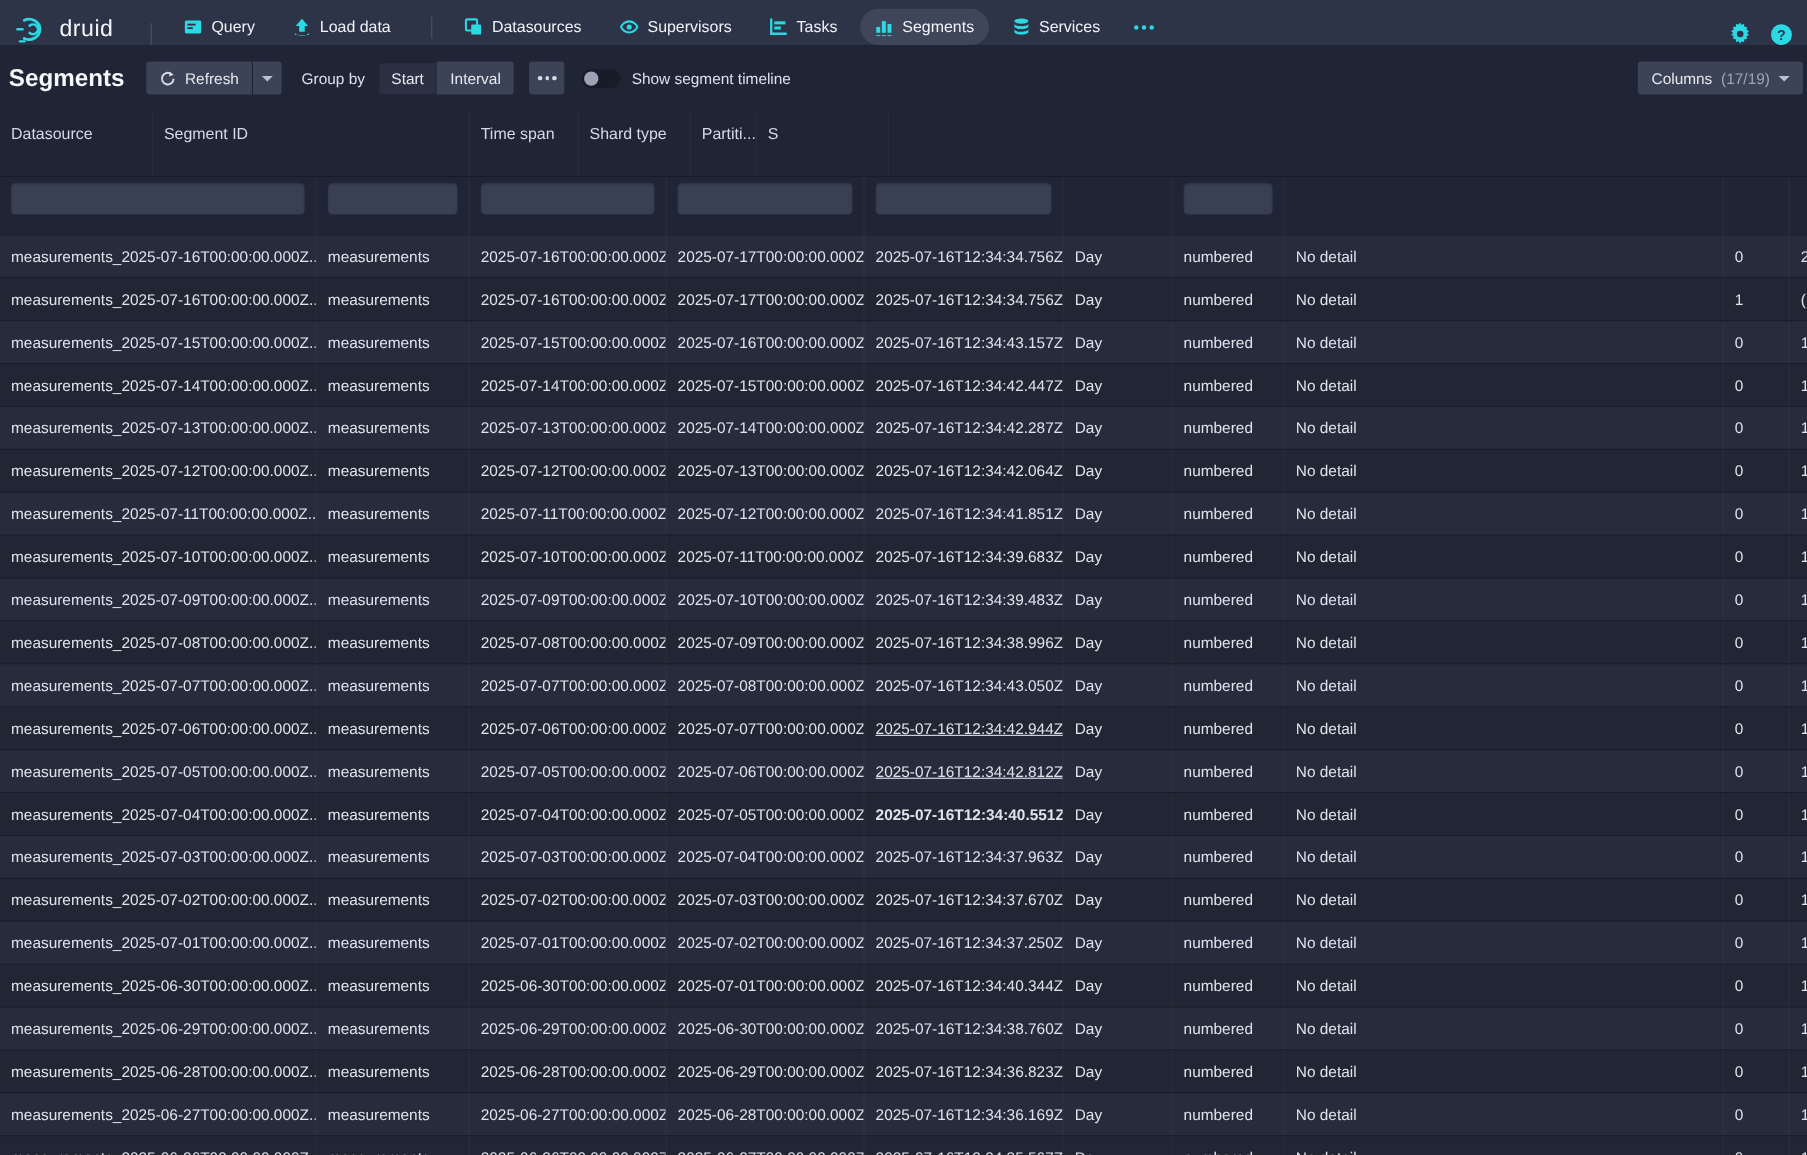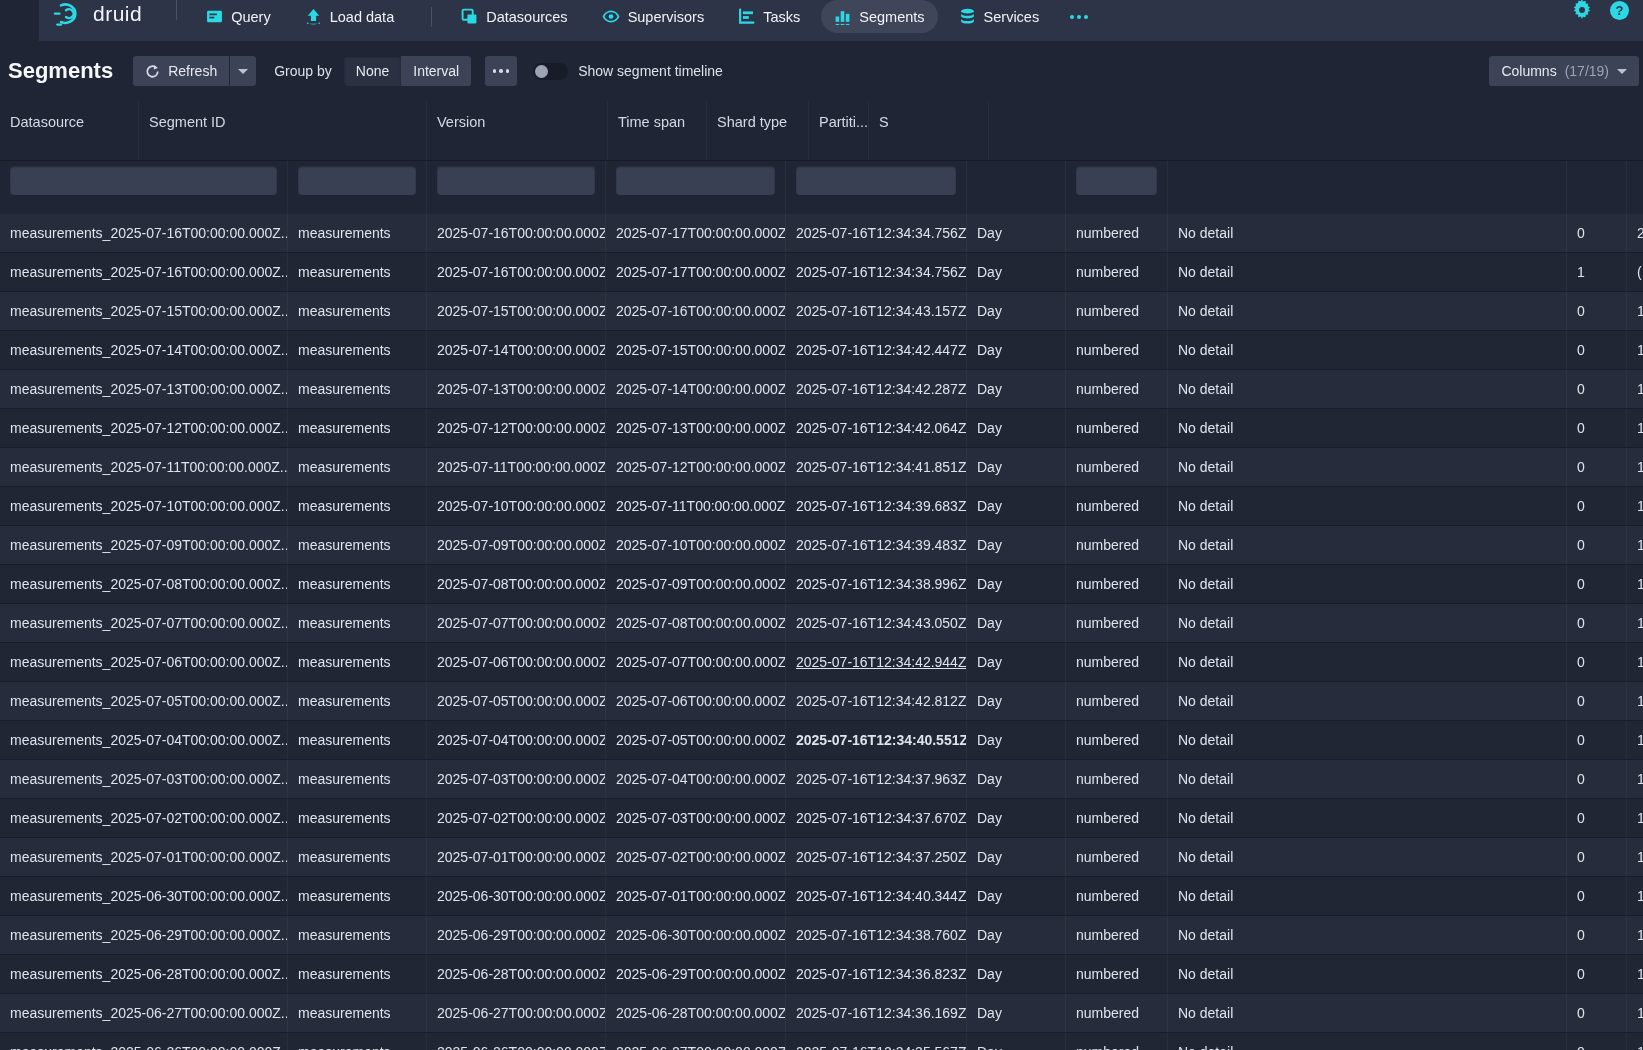--- a/index.html
+++ b/index.html
@@ -1,22 +1,22 @@
 <!DOCTYPE html>
 <html><head>
 <meta charset="utf-8">
 <style>
   * { box-sizing: border-box; margin: 0; padding: 0; }
   html,body { width:1643px; height:1050px; overflow:hidden; background:#1f2534;
     font-family:"Liberation Sans","DejaVu Sans",sans-serif; }
   .app { width:1643px; height:1050px; display:flex; flex-direction:column; background:#1f2534; }
 
   
-  .navbar { height:41px; flex:0 0 41px; background:#2e3447; display:flex; align-items:flex-start;
-    padding:0 14px; color:#eef1f6;margin-left:39px; }
+  .navbar { height:41px; flex:0 0 41px; background:#2e3447; display:flex; align-items:flex-end;
+    padding:0 14px; color:#eef1f6; }
   .brand { display:flex; align-items:center; gap:8px; margin-right:18px; }
   .brand-text { font-size:21px; letter-spacing:.5px; color:#f2f5f9; font-weight:400; }
   .nav-divider { width:1px; height:20px; background:#4a5166; margin:0 16px; }
   .nav-items { display:flex; align-items:center; }
   .nav-item { display:flex; align-items:center; gap:8px; font-size:14.5px; color:#f0f3f8;
     padding:8px 13px; border-radius:18px; cursor:pointer; white-space:nowrap; margin-right:8px; }
   .nav-item.active { background:#3f4659; }
   .nav-item svg, .brand svg { display:block; }
   .nav-more { display:flex; gap:3px; padding:8px 10px; cursor:pointer; }
   .nav-more i { width:4px; height:4px; border-radius:50%; background:#2bd9e4; }
@@ -189,21 +189,21 @@
         <span>Refresh</span>
       </button>
       <button class="btn caret-seg">
         <span class="caret"></span>
       </button>
     </div>
 
     <span class="groupby-label">Group by</span>
 
     <div class="seg-group">
-      <button class="btn selected">None</button>
+      <button class="btn selected">Start</button>
       <button class="btn">Interval</button>
     </div>
 
     <button class="btn more-btn">
       <i></i>
         <i></i>
         <i></i>
     </button>
 
     <div class="switch">
@@ -215,21 +215,20 @@
       <span>Columns</span>
       <span class="count">(17/19)</span>
       <span class="caret"></span>
     </button>
   </div>
 
   <div class="grid">
     <div class="thead">
         <div class="th" style="width: 139px;"><span>Datasource</span></div>
         <div class="th" style="width: 288px;"><span>Segment ID</span></div>
-        <div class="th" style="width: 181px;"><span>Version</span></div>
         <div class="th" style="width: 99px;"><span>Time span</span></div>
         <div class="th" style="width: 102px;"><span>Shard type</span></div>
         <div class="th" style="width: 60px;"><span>Partiti...</span></div>
         <div class="th" style="width: 120px;"><span>S</span></div>
       </div>
     <div class="tfilters">
         <div class="tf" style="width: 288px;">
           <input type="text" style="width: 267px;">
         </div>
         <div class="tf" style="width: 139px;">
@@ -395,21 +394,21 @@
           <div class="td" style="width: 102px;">numbered</div>
           <div class="td" style="width: 399px;">No detail</div>
           <div class="td" style="width: 60px;">0</div>
           <div class="td" style="width: 120px;">1</div>
         </div>
         <div class="tr">
           <div class="td" style="width: 288px;">measurements_2025-07-05T00:00:00.000Z...</div>
           <div class="td" style="width: 139px;">measurements</div>
           <div class="td" style="width: 179px;">2025-07-05T00:00:00.000Z</div>
           <div class="td" style="width: 180px;">2025-07-06T00:00:00.000Z</div>
-          <div class="td" style="width: 181px;">2025-07-16T12:34:42.812Z</div>
+          <div class="td" style="width: 181px; text-decoration: underline;">2025-07-16T12:34:42.812Z</div>
           <div class="td" style="width: 99px;">Day</div>
           <div class="td" style="width: 102px;">numbered</div>
           <div class="td" style="width: 399px;">No detail</div>
           <div class="td" style="width: 60px;">0</div>
           <div class="td" style="width: 120px;">1</div>
         </div>
         <div class="tr">
           <div class="td" style="width: 288px;">measurements_2025-07-04T00:00:00.000Z...</div>
           <div class="td" style="width: 139px;">measurements</div>
           <div class="td" style="width: 179px;">2025-07-04T00:00:00.000Z</div>

